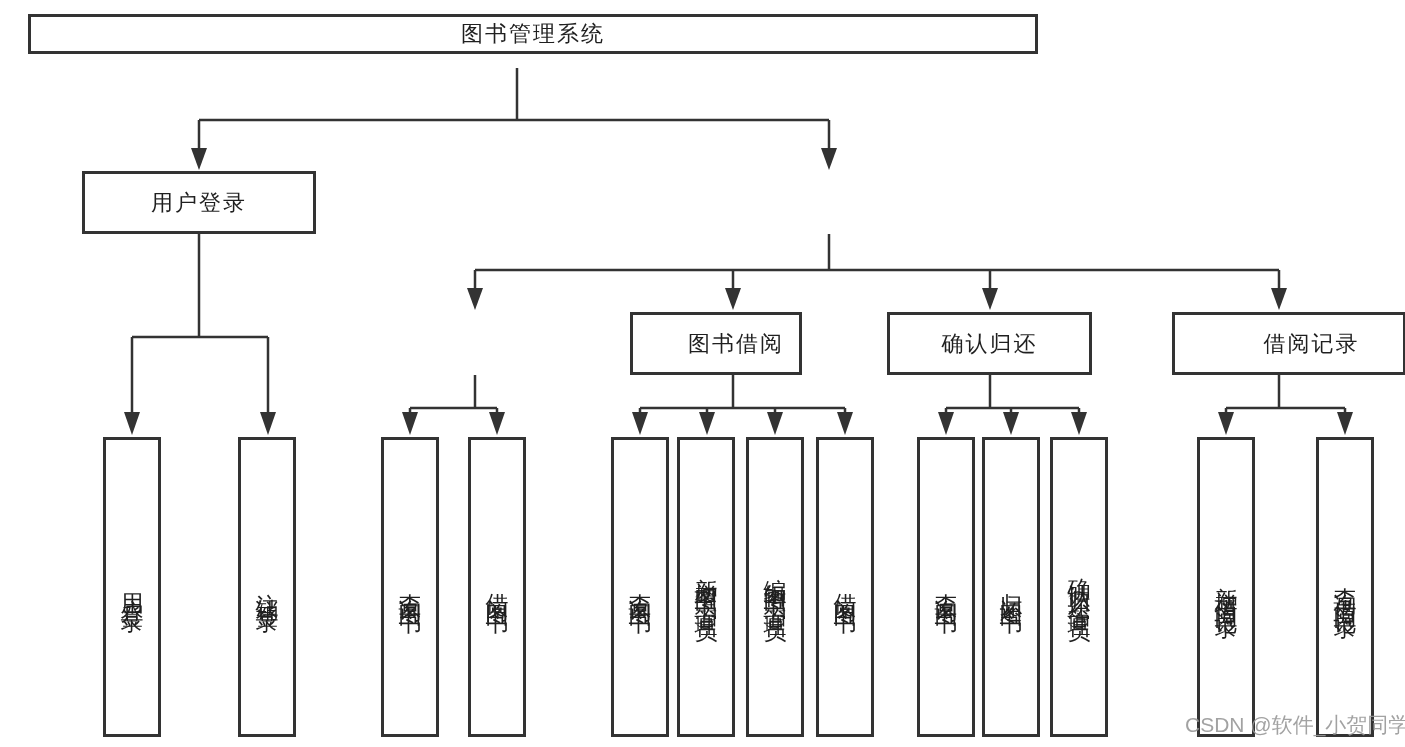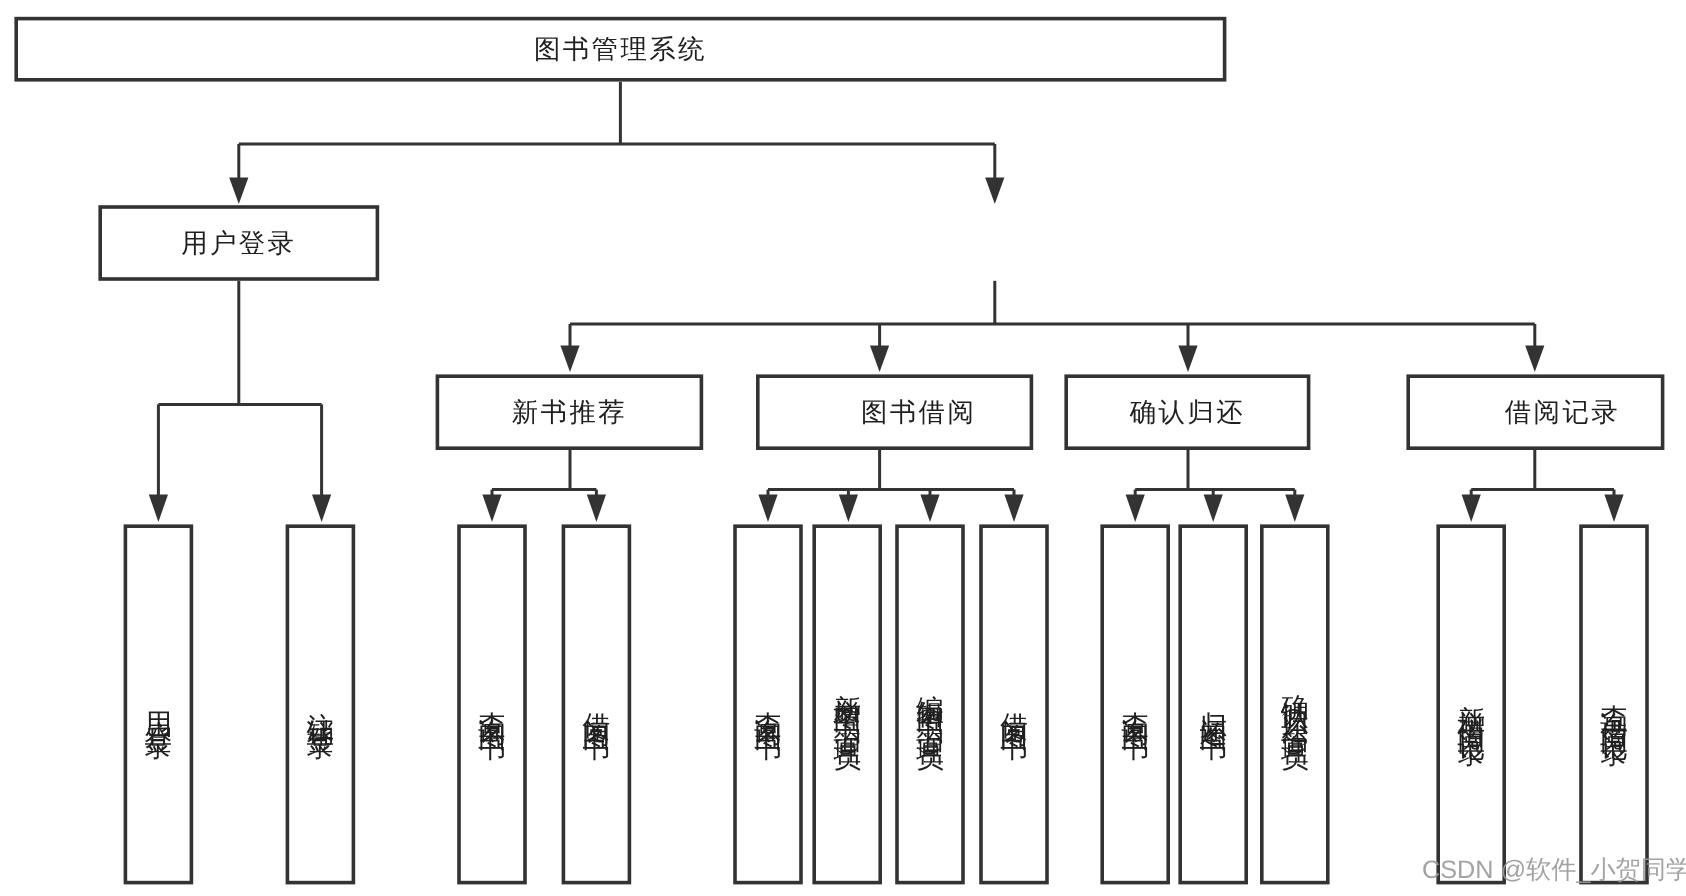--- a/index.html
+++ b/index.html
@@ -27,40 +27,40 @@
     align-items: center;
     justify-content: center;
     color: #1f1f1f;
     z-index: 2;
   }
   .node.hbox span {
     font-size: 22px;
     letter-spacing: 2px;
     white-space: nowrap;
   }
-  .node.root { left: 12px; top: 14px; width: 1010px; height: 54px; }
+  .node.root { left: 28px; top: 14px; width: 1010px; height: 40px; }
   .node.lvl2 { height: 63px; }
   .node.lvl3 { height: 63px; }
   .node.leaf { top: 437px; width: 58px; height: 300px; }
   .node.leaf span {
     writing-mode: vertical-rl;
     text-orientation: mixed;
     font-size: 23px;
     letter-spacing: 6px;
     line-height: 1;
     max-height: 292px;
   }
   
   .n-user-login-branch  { left: 82px;  top: 171px; width: 234px; }
   .n-book-management    { left: 711px; top: 171px; width: 236px; }
   
   .n-new-book-recommend { left: 363px; top: 312px; width: 223px; }
-  .n-book-borrow        { left: 630px; top: 312px; width: 231px; padding-left: 40px; }
+  .n-book-borrow        { left: 630px; top: 312px; width: 172px; padding-left: 40px; }
   .n-current-borrow     { left: 887px; top: 312px; width: 205px; }
-  .n-borrow-records     { left: 1172px;top: 312px; width: 215px; padding-left: 45px; }
+  .n-borrow-records     { left: 1172px;top: 312px; width: 234px; padding-left: 45px; }
   
   .leaf-1  { left: 103px; }
   .leaf-2  { left: 238px; }
   .leaf-3  { left: 381px; }
   .leaf-4  { left: 468px; }
   .leaf-5  { left: 611px; }
   .leaf-6  { left: 677px; }
   .leaf-7  { left: 746px; }
   .leaf-8  { left: 816px; }
   .leaf-9  { left: 917px; }
@@ -162,23 +162,20 @@
   </svg>
 
   <div class="node root hbox">
     <span>图书管理系统</span>
   </div>
 
   <div class="node lvl2 hbox n-user-login-branch">
     <span>用户登录</span>
   </div>
 
-  <div class="node lvl3 hbox n-new-book-recommend">
-    <span>新书推荐</span>
-  </div>
   <div class="node lvl3 hbox n-book-borrow">
     <span>图书借阅</span>
   </div>
   <div class="node lvl3 hbox n-current-borrow">
     <span>确认归还</span>
   </div>
   <div class="node lvl3 hbox n-borrow-records">
     <span>借阅记录</span>
   </div>
 

